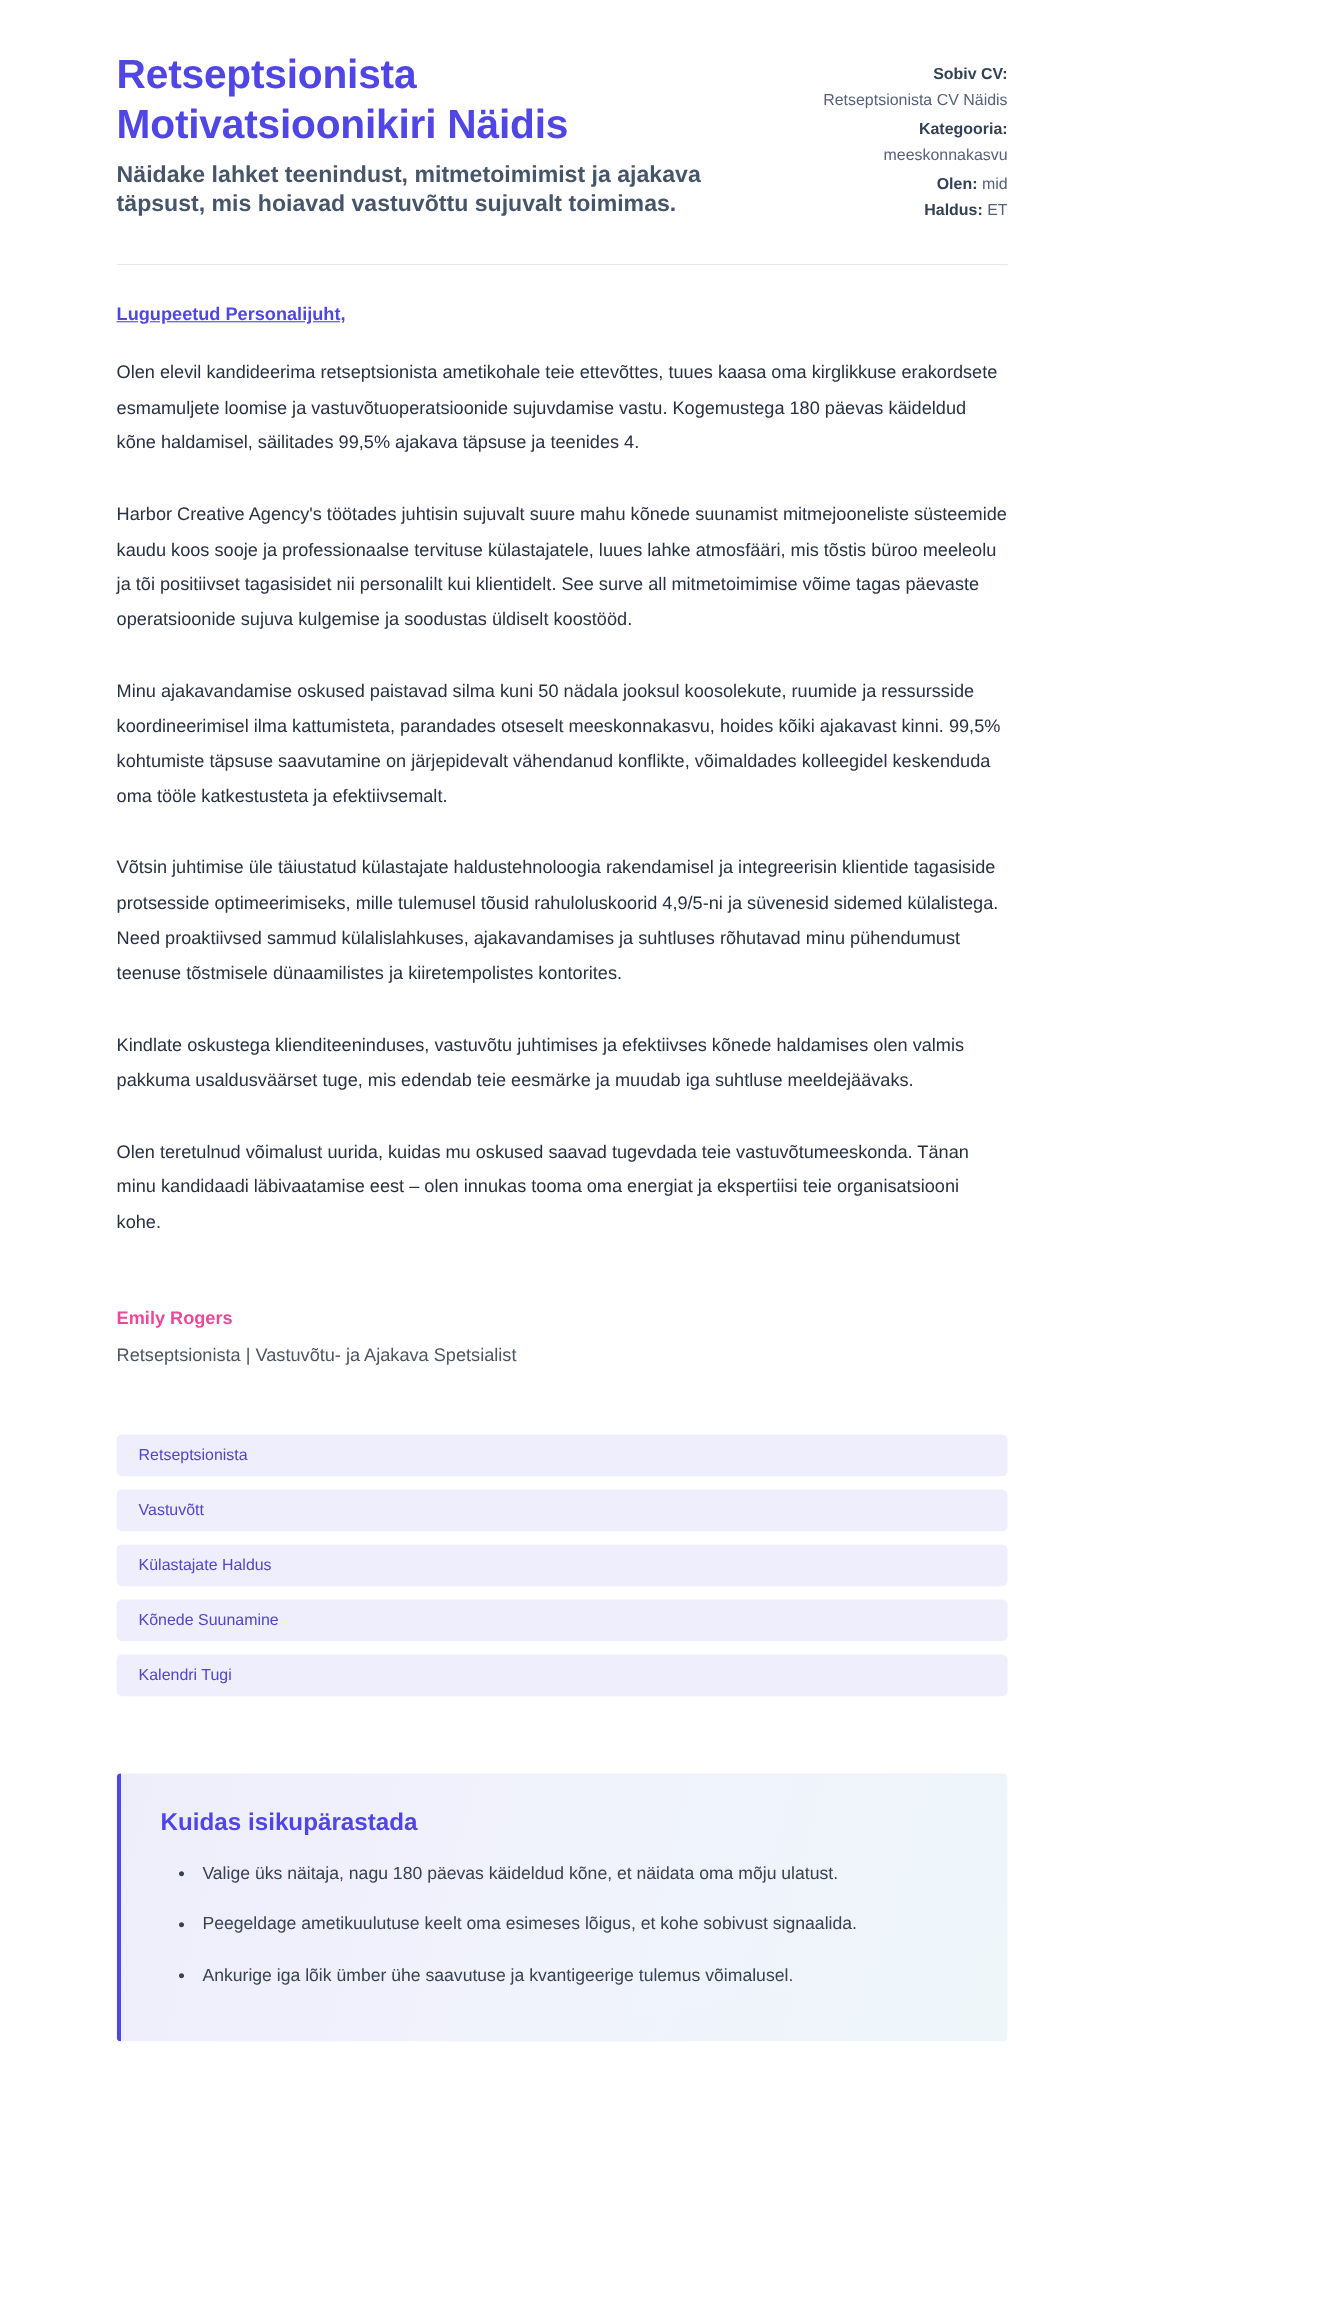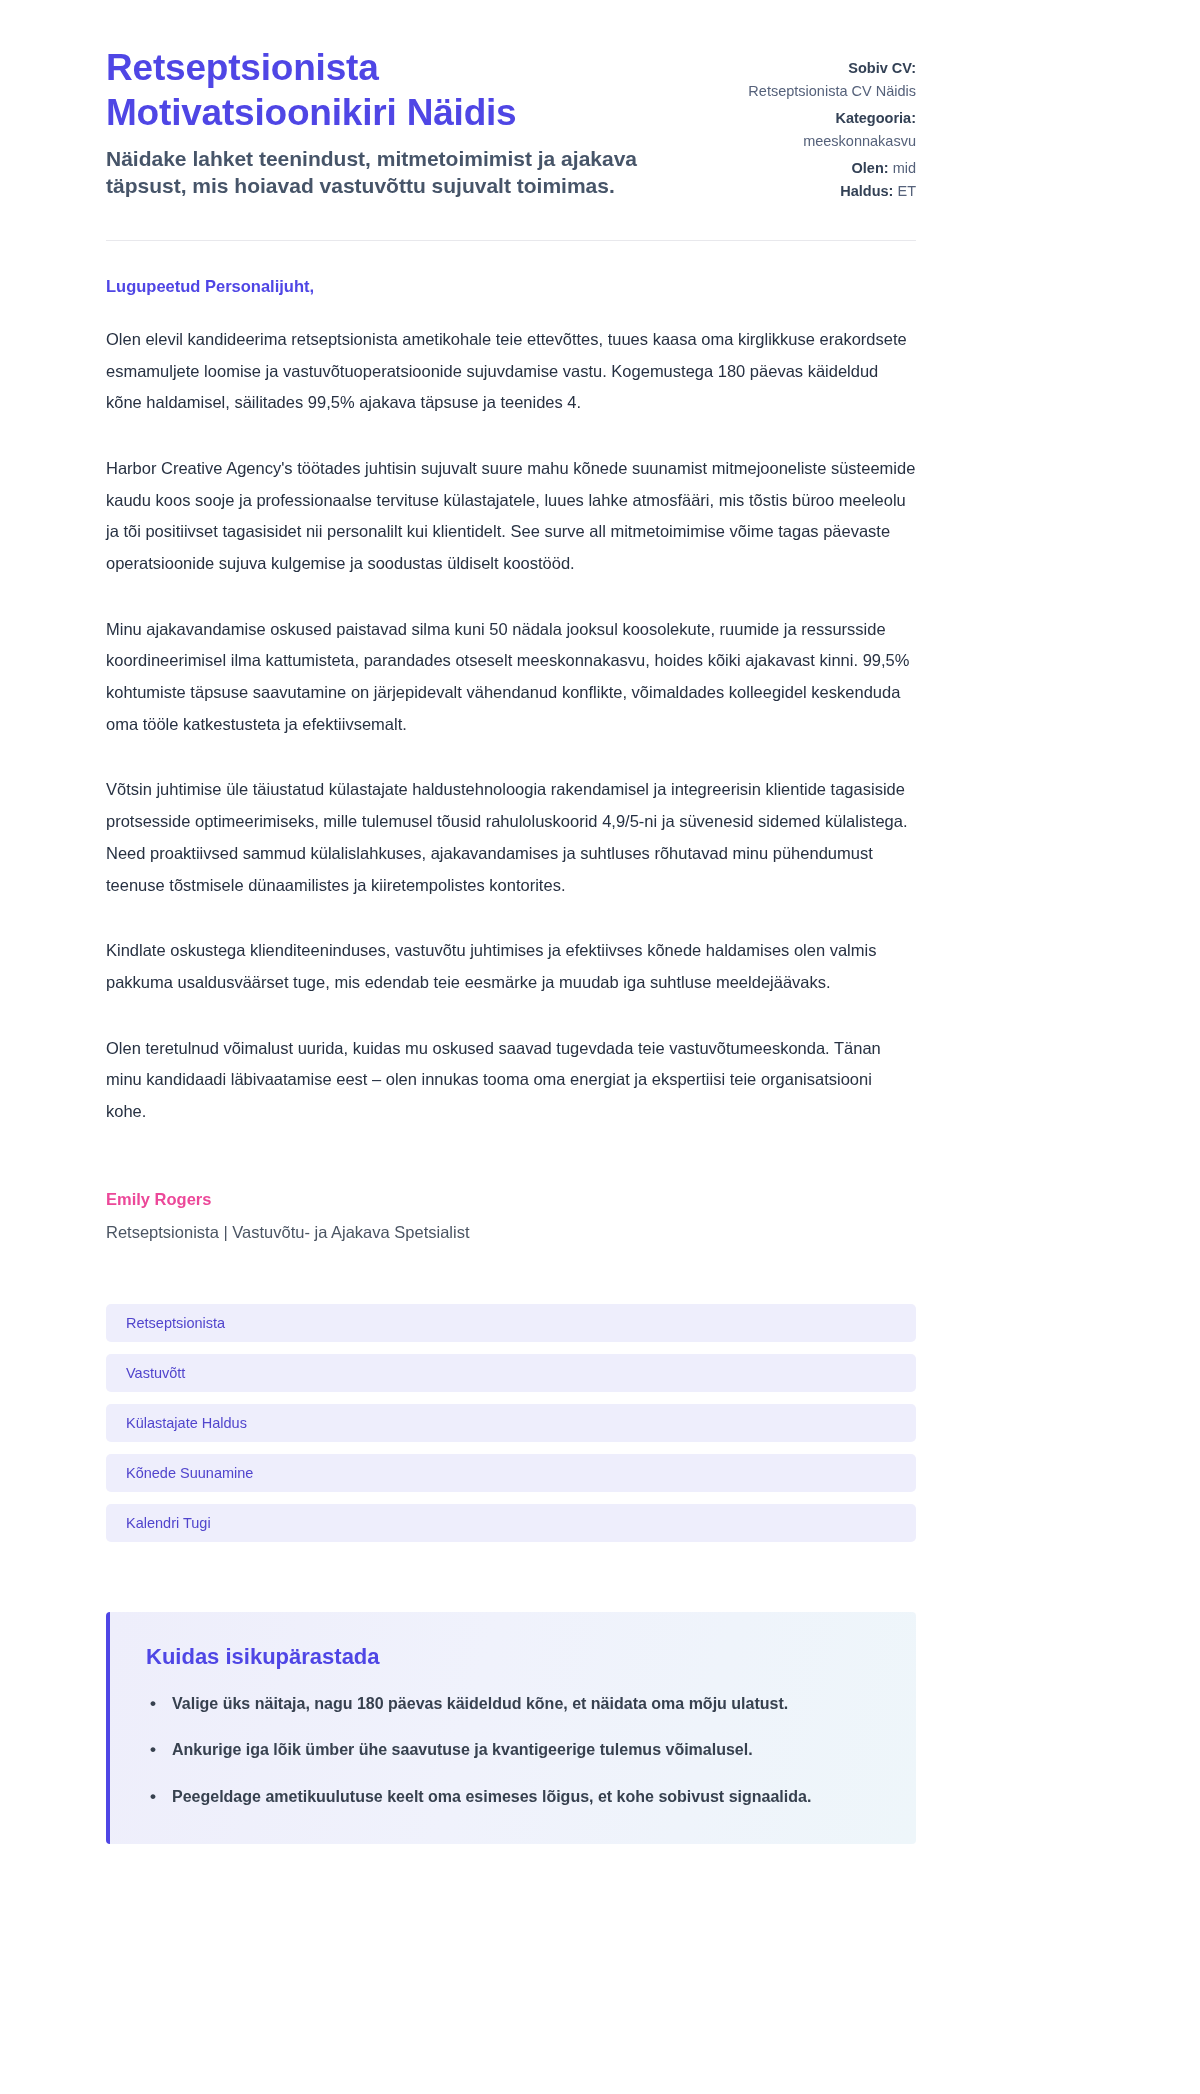--- a/index.html
+++ b/index.html
@@ -68,20 +68,21 @@
     margin: 36px 0 0 0;
   }
 
   
   .letter { padding-top: 36px; }
   .salutation {
     margin: 0 0 28px 0;
     font-size: 16.5px;
     font-weight: 700;
     color: #4f46e5;
+    text-decoration: underline;
   }
   .letter p.body-par {
     margin: 0 0 34px 0;
     font-size: 16.5px;
     line-height: 1.92;
     color: #273142;
     max-width: 1000px;
   }
 
   
@@ -123,24 +124,23 @@
     border-radius: 4px;
     padding: 32px 36px 34px 36px;
   }
   .callout-title {
     margin: 0 0 22px 0;
     font-size: 22px;
     font-weight: 700;
     color: #4f46e5;
   }
   .callout-list {
-    margin: 0;
+    margin: 12px;
     padding-left: 22px;
     list-style: none;
-    font-weight: bold;
   }
   .callout-list li {
     position: relative;
     font-size: 16px;
     line-height: 1.55;
     color: #37414f;
     margin-bottom: 22px;
     padding-left: 4px;
   }
   .callout-list li:last-child { margin-bottom: 0; }
@@ -218,18 +218,18 @@
     <span class="tag-chip">Vastuvõtt</span>
     <span class="tag-chip">Külastajate Haldus</span>
     <span class="tag-chip">Kõnede Suunamine</span>
     <span class="tag-chip">Kalendri Tugi</span>
   </div>
 
   <div class="callout">
     <h2 class="callout-title">Kuidas isikupärastada</h2>
     <ul class="callout-list">
       <li>Valige üks näitaja, nagu 180 päevas käideldud kõne, et näidata oma mõju ulatust.</li>
+      <li>Peegeldage ametikuulutuse keelt oma esimeses lõigus, et kohe sobivust signaalida.</li>
       <li>Ankurige iga lõik ümber ühe saavutuse ja kvantigeerige tulemus võimalusel.</li>
-      <li>Peegeldage ametikuulutuse keelt oma esimeses lõigus, et kohe sobivust signaalida.</li>
     </ul>
   </div>
 
 </div>
 
 </body></html>

